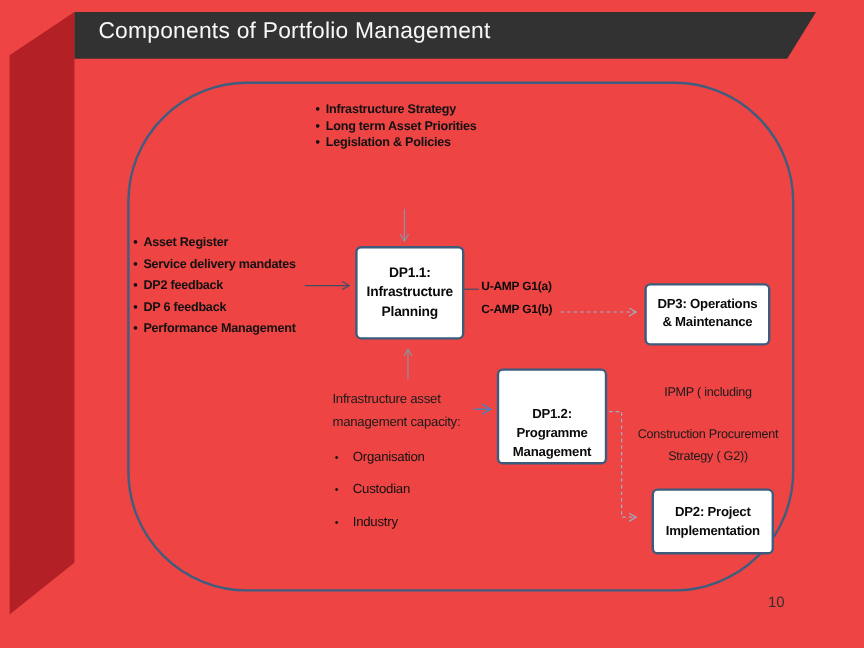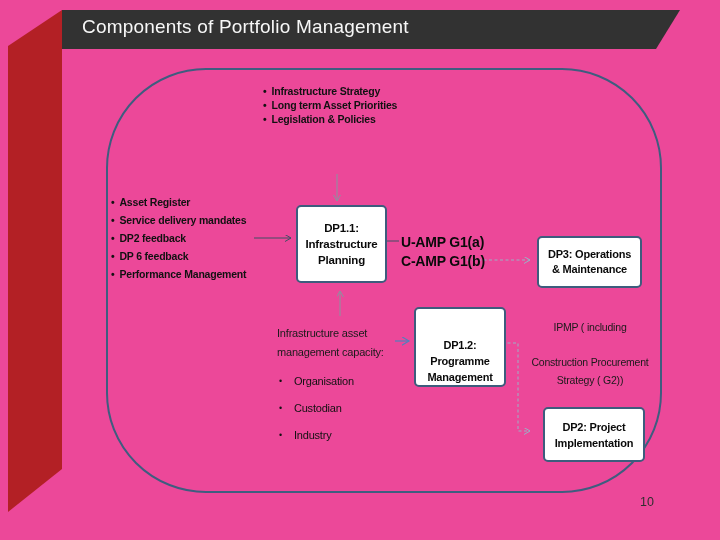--- a/index.html
+++ b/index.html
@@ -1,17 +1,17 @@
 <!DOCTYPE html>
 <html><head>
 <meta charset="utf-8">
 <style>
   html,body{margin:0;padding:0;background:#e8e8e8;}
   .stage{
-    position:relative;width:720px;height:540px;background:#ec4899;
+    position:relative;width:720px;height:540px;background:#ef4444;
     font-family:"Liberation Sans","DejaVu Sans",sans-serif;overflow:hidden;
   }
   svg{position:absolute;left:0;top:0;width:720px;height:540px;}
   .layer{position:absolute;left:0;top:0;width:720px;height:540px;}
   .slide-title{
     position:absolute;left:82px;top:16px;width:560px;
     color:#f7f7f7;font-size:19px;letter-spacing:.2px;white-space:nowrap;
   }
   .container-frame{
     position:absolute;left:106px;top:68px;width:552px;height:421px;
@@ -28,21 +28,21 @@
     position:absolute;background:#fff;border:2.5px solid #3d5c7d;border-radius:5px;
     display:flex;flex-direction:column;align-items:center;justify-content:center;
     text-align:center;color:#0a0a0a;font-weight:bold;letter-spacing:-.2px;
   }
   .node .ln{display:block;}
   .node-dp11{left:296px;top:205px;width:87px;height:74px;font-size:11.5px;line-height:16px;}
   .node-dp3{left:537px;top:236px;width:101px;height:48px;font-size:11px;line-height:15px;}
   .node-dp12{left:414px;top:307px;width:88px;height:76px;font-size:11px;line-height:16px;justify-content:flex-end;}
   .node-dp2{left:543px;top:407px;width:98px;height:51px;font-size:11px;line-height:16px;}
   .flow-label{
-    position:absolute;color:#0a0a0a;font-size:14px;font-weight:bold;
+    position:absolute;color:#0a0a0a;font-size:10px;font-weight:bold;
     letter-spacing:-.2px;white-space:nowrap;
   }
   .lbl-uamp{left:401px;top:234px;}
   .lbl-camp{left:401px;top:253px;}
   .ipmp-block{
     position:absolute;left:522px;top:318px;width:136px;text-align:center;
     color:#1a1a1a;font-size:10.5px;line-height:18px;letter-spacing:-.2px;
   }
   .capacity-head{
     position:absolute;left:277px;top:324px;width:150px;

